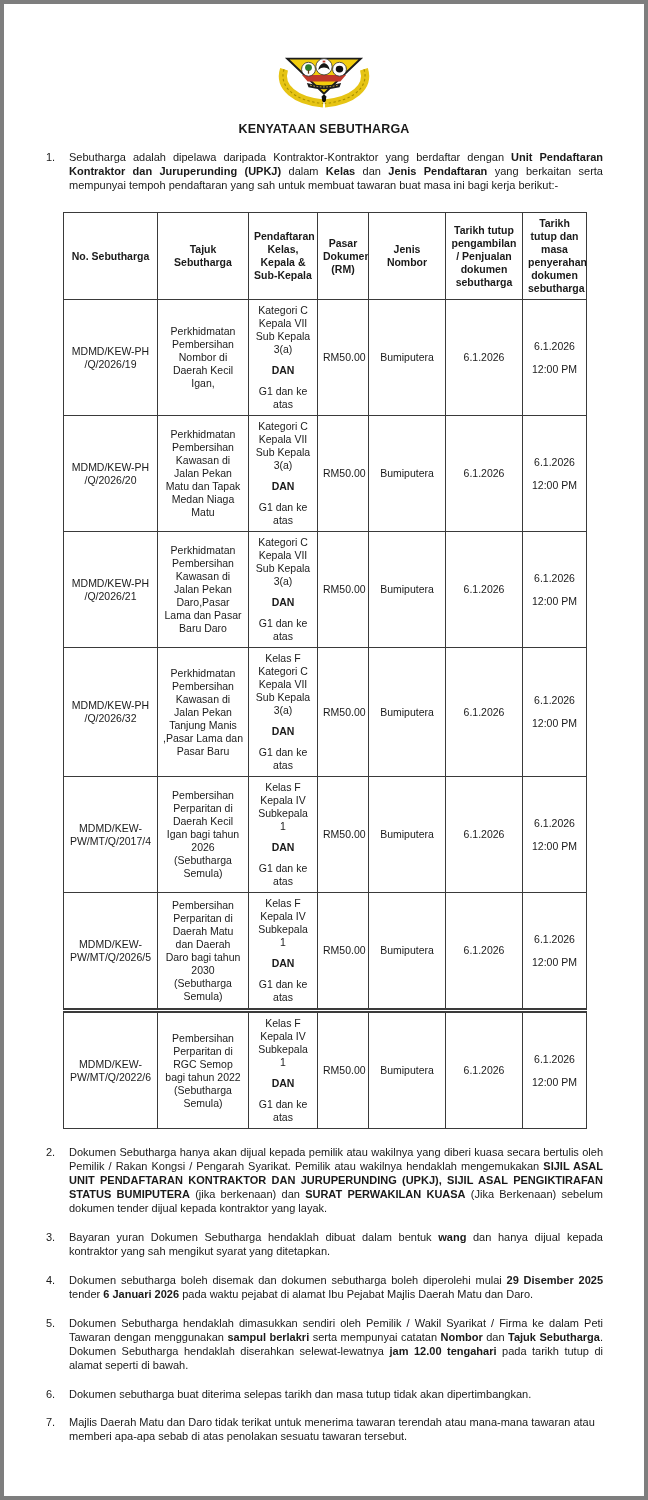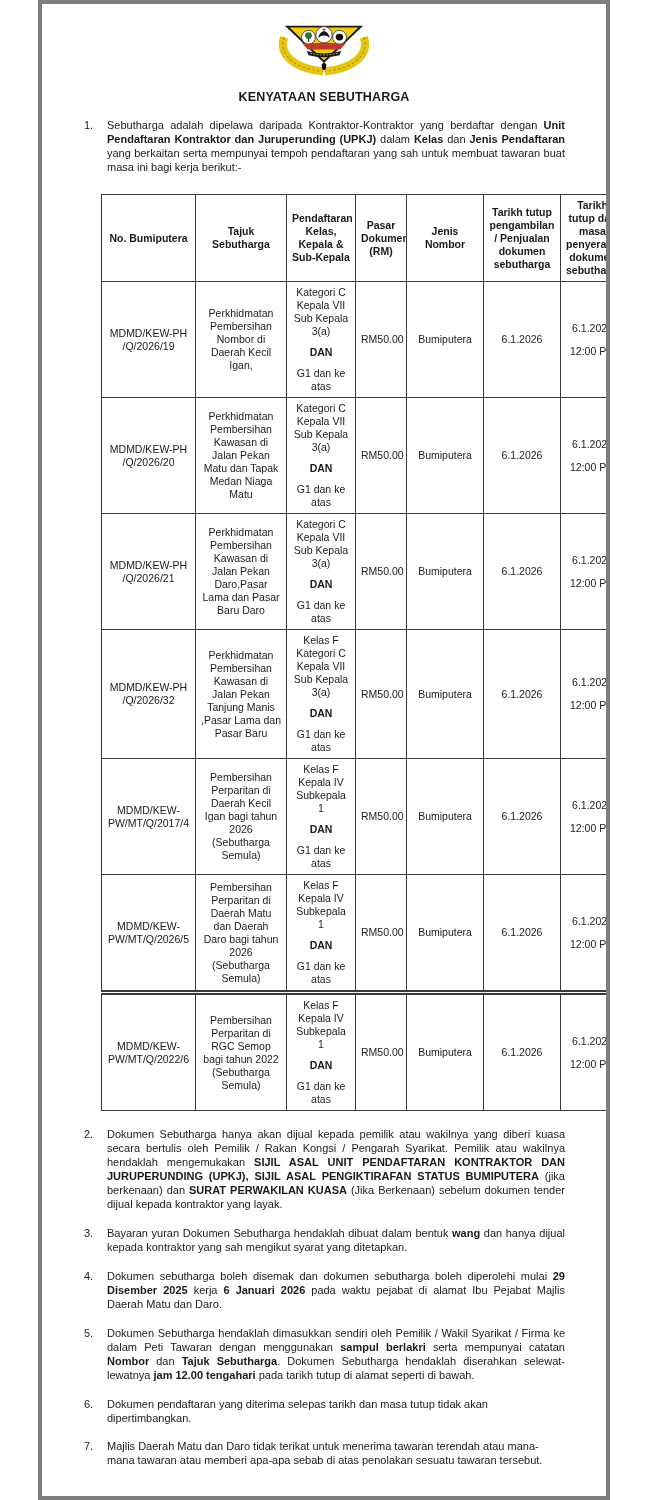--- a/index.html
+++ b/index.html
@@ -1,21 +1,21 @@
 <!DOCTYPE html>
 <html><head>
 <meta charset="utf-8">
 <style>
   * { margin:0; padding:0; box-sizing:border-box; }
   html,body { background:#fff; }
   body { font-family:"Liberation Sans", sans-serif; color:#1a1a1a; }
   .page {
-    position:relative; width:572px; height:1500px; margin:0 auto;
+    position:relative; width:648px; height:1500px; margin:0 auto;
     border:4px solid #7e7e7e; background:#fff; overflow:hidden;
-    padding-top:12px;
+    padding-top:44px;
   }
   
   .logo-wrap { text-align:center; margin-bottom:8px; }
   .doc-title { text-align:center; font-weight:bold; font-size:12.5px; margin-bottom:14px; letter-spacing:.2px; }
 
   
   .para { display:flex; margin:0 41px 0 42px; font-size:11px; line-height:14px; }
   .para .num { width:23px; flex:0 0 23px; }
   .para .ptext { flex:1; }
   .justify .ptext { text-align:justify; }
@@ -89,21 +89,21 @@
       <col style="width:94px">
         <col style="width:91px">
         <col style="width:69px">
       <col style="width:51px">
         <col style="width:77px">
         <col style="width:77px">
         <col style="width:64px">
     </colgroup>
     <thead>
       <tr>
-        <th>No. Bumiputera</th>
+        <th>No. Sebutharga</th>
         <th>Tajuk Sebutharga</th>
         <th>Pendaftaran Kelas, Kepala &amp; Sub-Kepala</th>
         <th>Pasar Dokumen (RM)</th>
         <th>Jenis Nombor</th>
         <th>Tarikh tutup pengambilan / Penjualan dokumen sebutharga</th>
         <th>Tarikh tutup dan masa penyerahan dokumen sebutharga</th>
       </tr>
     </thead>
     <tbody id="tender-body">
         <tr>
@@ -181,21 +181,21 @@
       <td>RM50.00</td>
       <td>Bumiputera</td>
       <td>6.1.2026</td>
       <td>
         <div>6.1.2026</div>
         <div class="time-gap">12:00 PM</div>
       </td>
     </tr>
         <tr>
       <td>MDMD/KEW-PW/MT/Q/2026/5</td>
-      <td class="cell-tajuk">Pembersihan Perparitan di Daerah Matu dan Daerah Daro bagi tahun 2026 (Sebutharga Semula)</td>
+      <td class="cell-tajuk">Pembersihan Perparitan di Daerah Matu dan Daerah Daro bagi tahun 2030 (Sebutharga Semula)</td>
       <td>
         <div>Kelas F Kepala IV Subkepala 1</div>
         <div class="kelas-mid">DAN</div>
         <div>G1 dan ke atas</div>
       </td>
       <td>RM50.00</td>
       <td>Bumiputera</td>
       <td>6.1.2026</td>
       <td>
         <div>6.1.2026</div>
@@ -225,33 +225,33 @@
       <div class="para">
       <div class="num">2.</div>
       <div class="ptext"><span>Dokumen Sebutharga hanya akan dijual kepada pemilik atau wakilnya yang diberi kuasa secara bertulis oleh Pemilik / Rakan Kongsi / Pengarah Syarikat. Pemilik atau wakilnya hendaklah mengemukakan </span><b>SIJIL ASAL UNIT PENDAFTARAN KONTRAKTOR DAN JURUPERUNDING (UPKJ), SIJIL ASAL PENGIKTIRAFAN STATUS BUMIPUTERA</b><span> (jika berkenaan) dan </span><b>SURAT PERWAKILAN KUASA</b><span> (Jika Berkenaan) sebelum dokumen tender dijual kepada kontraktor yang layak.</span></div>
     </div>
       <div class="para">
       <div class="num">3.</div>
       <div class="ptext"><span>Bayaran yuran Dokumen Sebutharga hendaklah dibuat dalam bentuk </span><b>wang</b><span> dan hanya dijual kepada kontraktor yang sah mengikut syarat yang ditetapkan.</span></div>
     </div>
       <div class="para">
       <div class="num">4.</div>
-      <div class="ptext"><span>Dokumen sebutharga boleh disemak dan dokumen sebutharga boleh diperolehi mulai </span><b>29 Disember 2025</b><span> kerja </span><b>6 Januari 2026</b><span> pada waktu pejabat di alamat Ibu Pejabat Majlis Daerah Matu dan Daro.</span></div>
+      <div class="ptext"><span>Dokumen sebutharga boleh disemak dan dokumen sebutharga boleh diperolehi mulai </span><b>29 Disember 2025</b><span> tender </span><b>6 Januari 2026</b><span> pada waktu pejabat di alamat Ibu Pejabat Majlis Daerah Matu dan Daro.</span></div>
     </div>
       <div class="para">
       <div class="num">5.</div>
       <div class="ptext"><span>Dokumen Sebutharga hendaklah dimasukkan sendiri oleh Pemilik / Wakil Syarikat / Firma ke dalam Peti Tawaran dengan menggunakan </span><b>sampul berlakri</b><span> serta mempunyai catatan </span><b>Nombor</b><span> dan </span><b>Tajuk Sebutharga</b><span>. Dokumen Sebutharga hendaklah diserahkan selewat-lewatnya </span><b>jam 12.00 tengahari</b><span> pada tarikh tutup di alamat seperti di bawah.</span></div>
     </div>
     </div>
 
 
   <div class="group-b" id="group-b">
       <div class="para">
       <div class="num">6.</div>
-      <div class="ptext"><span>Dokumen pendaftaran yang diterima selepas tarikh dan masa tutup tidak akan dipertimbangkan.</span></div>
+      <div class="ptext"><span>Dokumen sebutharga buat diterima selepas tarikh dan masa tutup tidak akan dipertimbangkan.</span></div>
     </div>
       <div class="para">
       <div class="num">7.</div>
       <div class="ptext"><span>Majlis Daerah Matu dan Daro tidak terikat untuk menerima tawaran terendah atau mana-mana tawaran atau memberi apa-apa sebab di atas penolakan sesuatu tawaran tersebut.</span></div>
     </div>
     </div>
 
 </div>
 
 </body></html>

